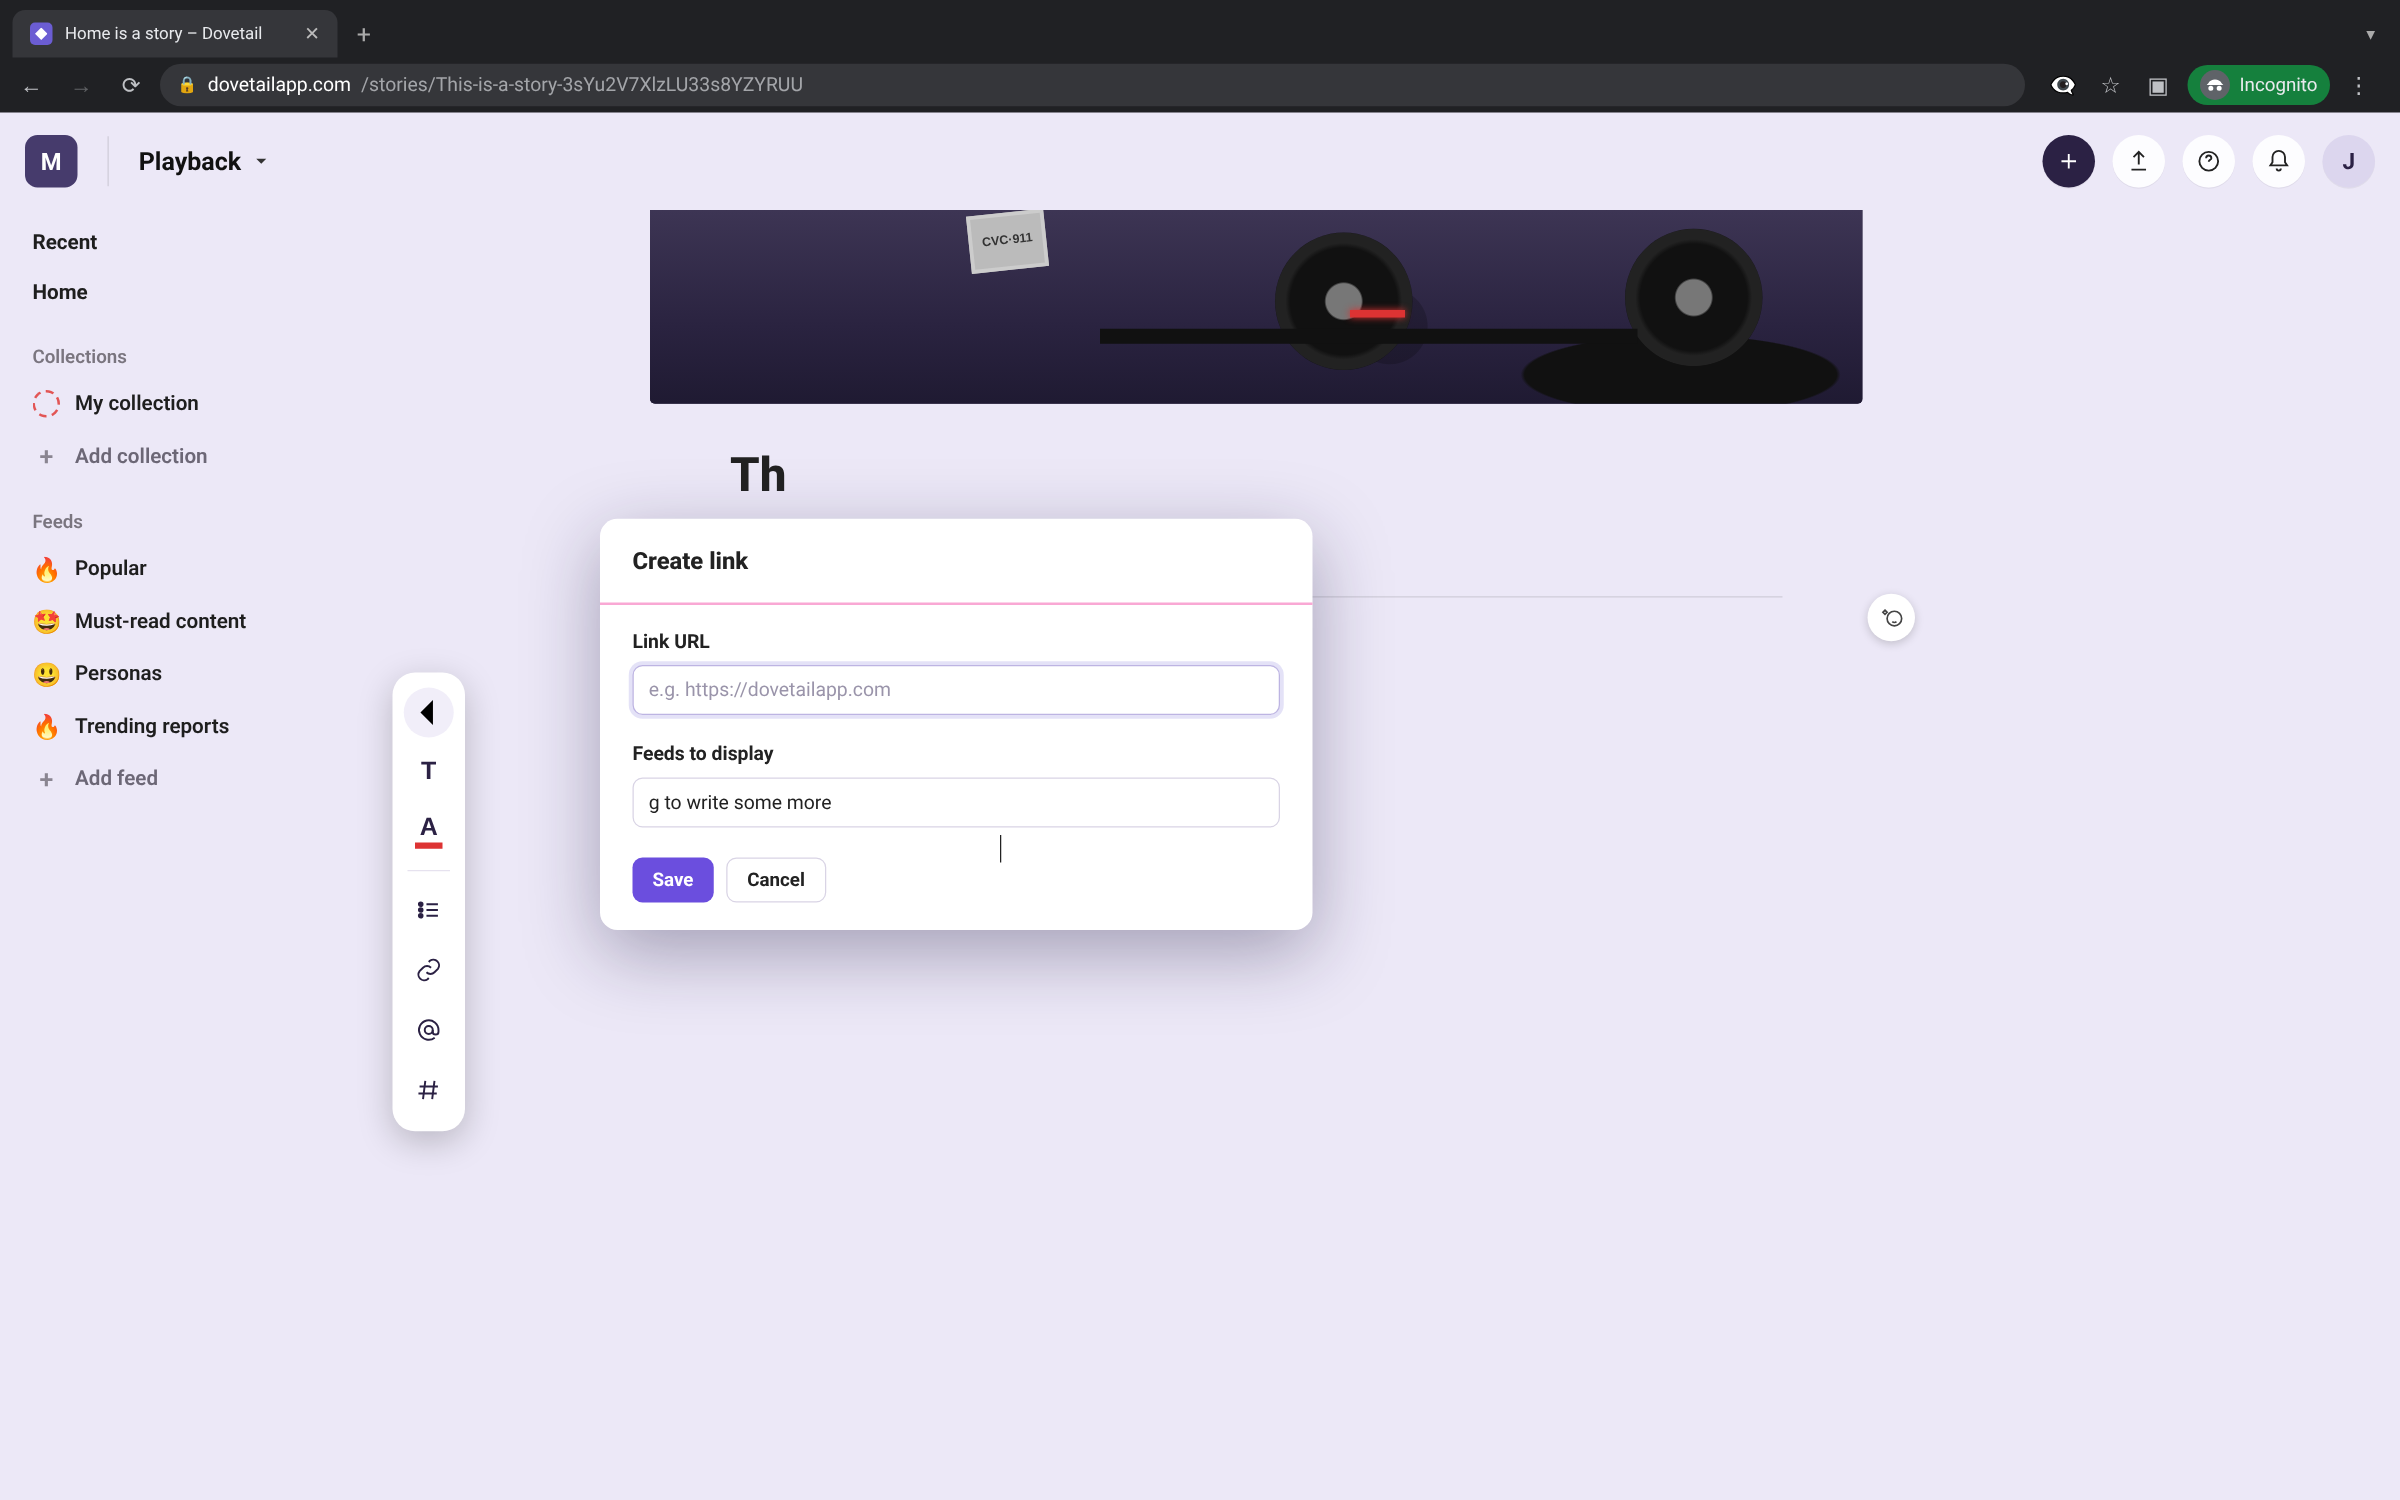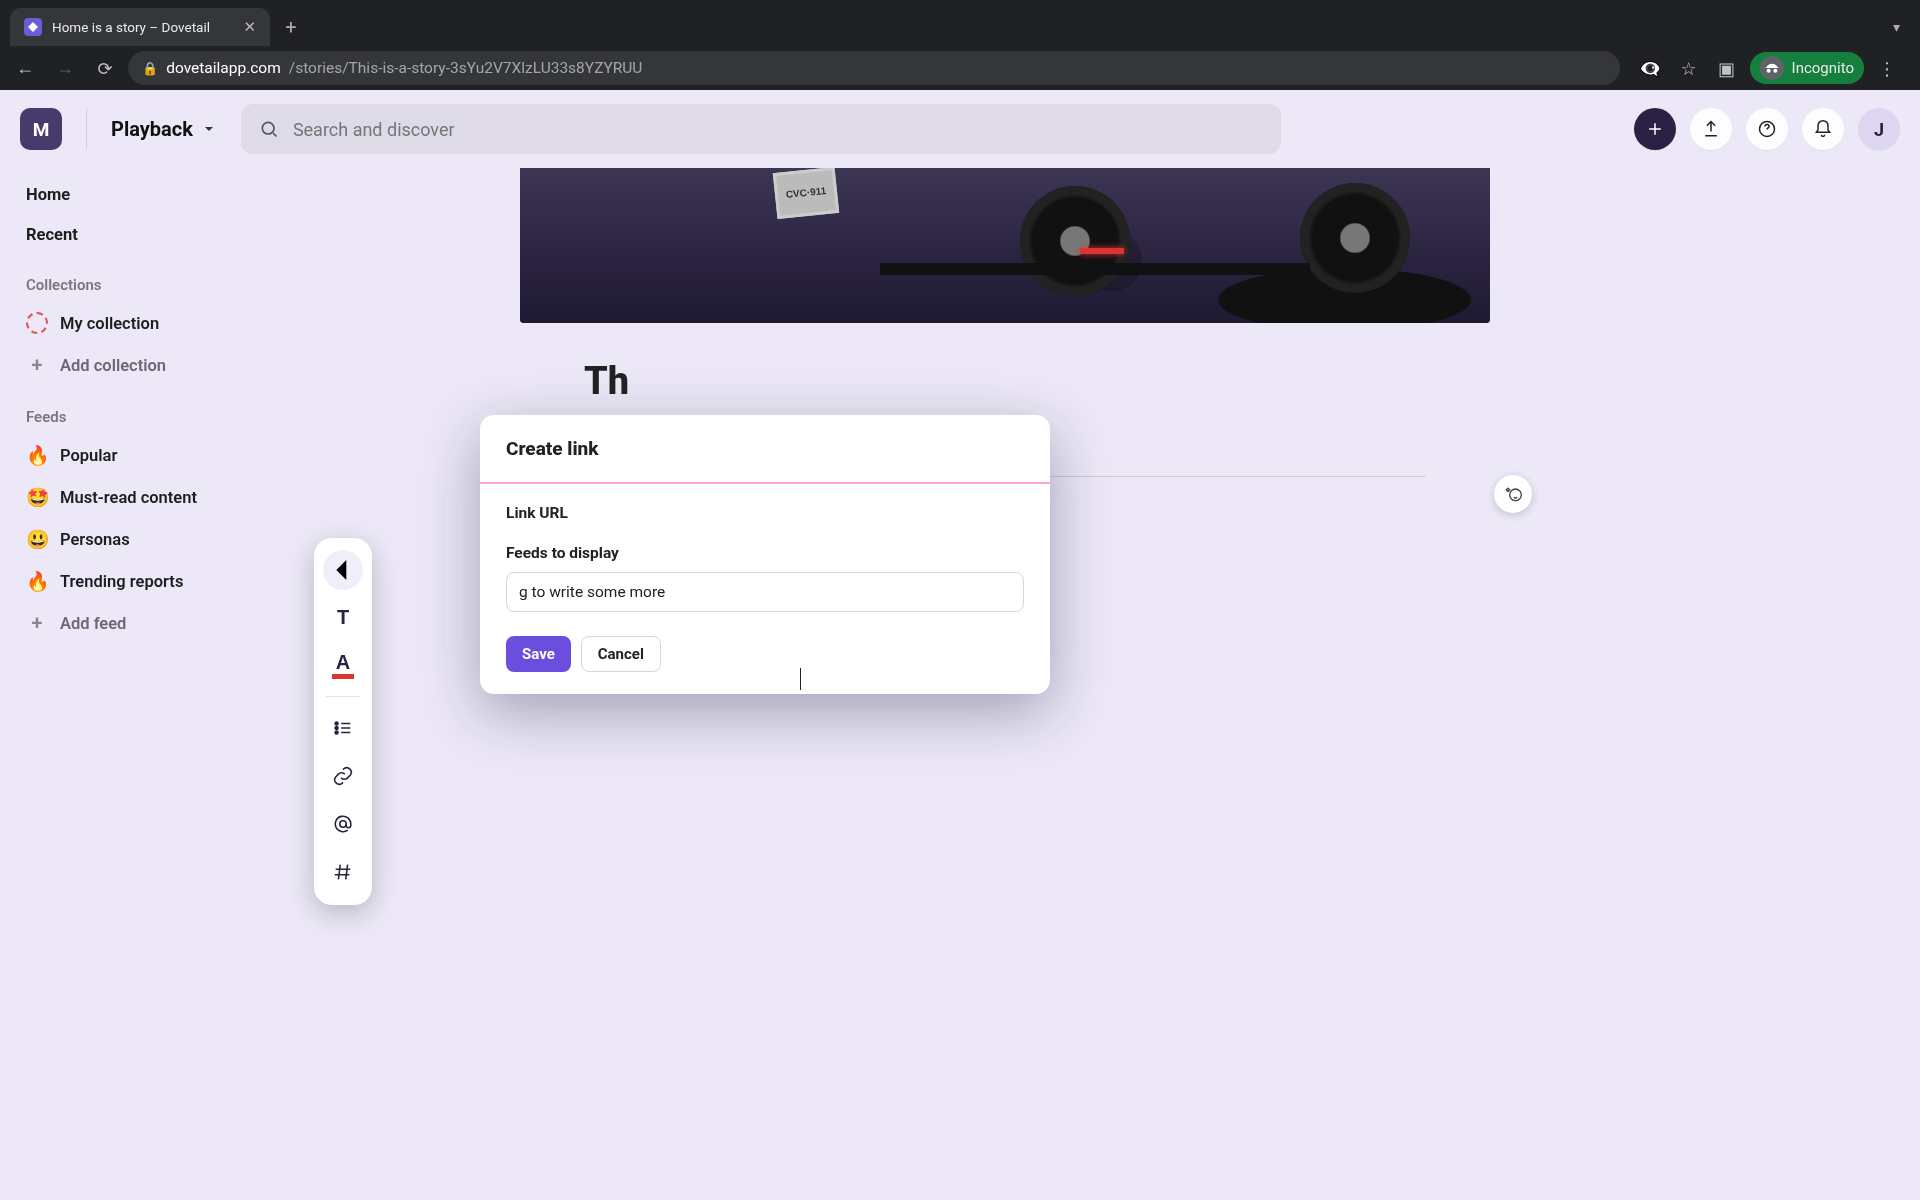--- a/index.html
+++ b/index.html
@@ -154,29 +154,20 @@
 <div class="app">
   <div class="topbar">
     <div class="ws-badge">M</div>
     <div class="ws-pipe"></div>
     <div class="playback">
       <span>Playback</span>
       <svg viewBox="0 0 24 24">
           <path d="M6 9l6 6 6-6"></path>
         </svg>
     </div>
-    <div class="search-wrap">
-      <div class="search-box">
-        <svg viewBox="0 0 24 24">
-            <circle cx="11" cy="11" r="7"></circle>
-            <path d="M21 21l-4-4"></path>
-          </svg>
-        <input placeholder="Search and discover" style="">
-      </div>
-    </div>
     <div class="topbar-actions">
       <div class="circle-btn plus-btn">
         <svg viewBox="0 0 24 24">
             <path d="M12 5v14M5 12h14"></path>
           </svg>
       </div>
       <div class="circle-btn">
         <svg viewBox="0 0 24 24">
             <path d="M12 3v12M7 8l5-5 5 5M5 20h14"></path>
           </svg>
@@ -190,22 +181,22 @@
       <div class="circle-btn">
         <svg viewBox="0 0 24 24">
             <path d="M6 8a6 6 0 1112 0v5l2 3H4l2-3V8zM10 19a2 2 0 004 0"></path>
           </svg>
       </div>
       <div class="circle-btn avatar-j">J</div>
     </div>
   </div>
 
   <div class="sidebar">
+    <div class="nav-item">Recent</div>
     <div class="nav-item">Home</div>
-    <div class="nav-item">Recent</div>
 
     <div class="section-label">Collections</div>
     <div class="list-item">
       <span class="collection-ring"></span>
       <span>My collection</span>
     </div>
     <div class="list-item add-row">
       <span class="plus">+</span>
       <span>Add collection</span>
     </div>
@@ -305,20 +296,21 @@
           <path d="M9 4L7 20M17 4l-2 16M4 9h16M3 15h16"></path>
         </svg>
     </div>
   </div>
 
   <div class="modal">
     <div class="modal-head">Create link</div>
     <div class="modal-body" style="position:relative">
       <div class="fld">
         <div class="fld-label">Link URL</div>
+        <input class="input focused" placeholder="e.g. https://dovetailapp.com" style="">
       </div>
       <div class="fld">
         <div class="fld-label">Feeds to display</div>
         <input class="input" value="g to write some more" style="">
       </div>
       <span class="caret" style="left:320px; top:184px;"></span>
     </div>
     <div class="modal-actions">
       <button class="btn btn-primary">Save</button>
       <button class="btn btn-secondary">Cancel</button>

